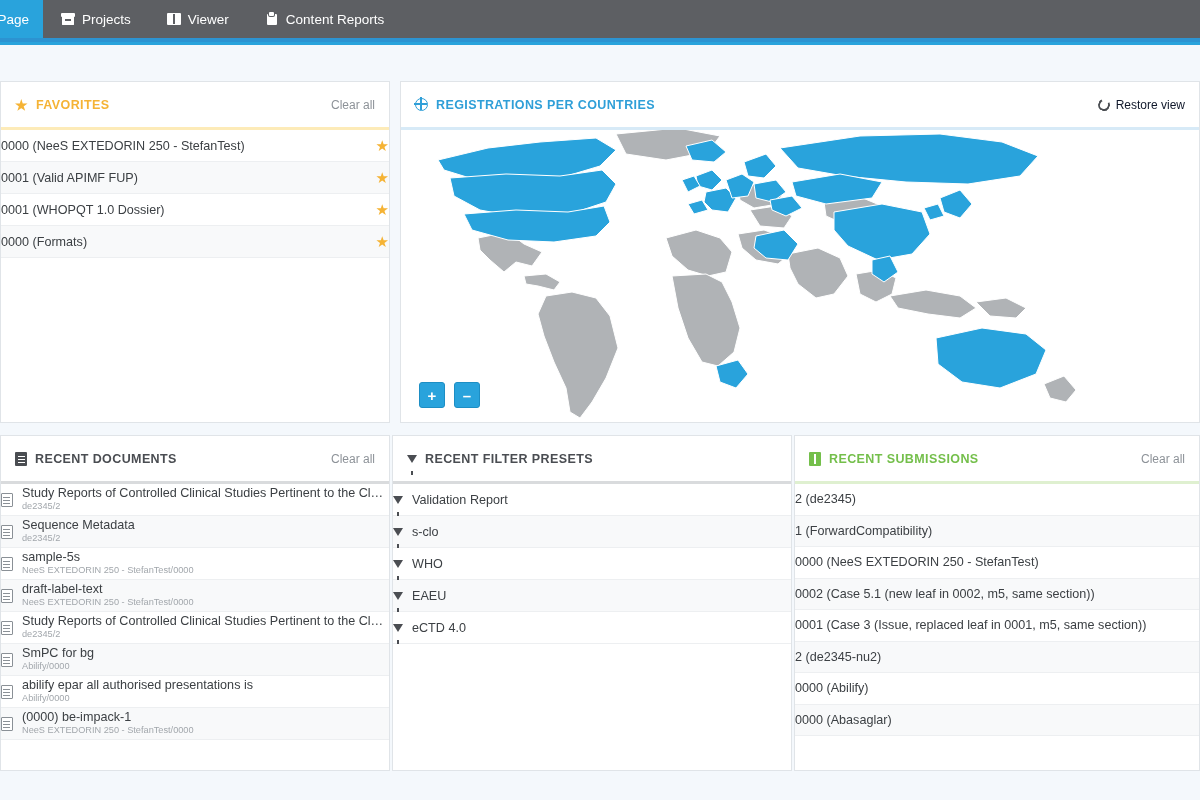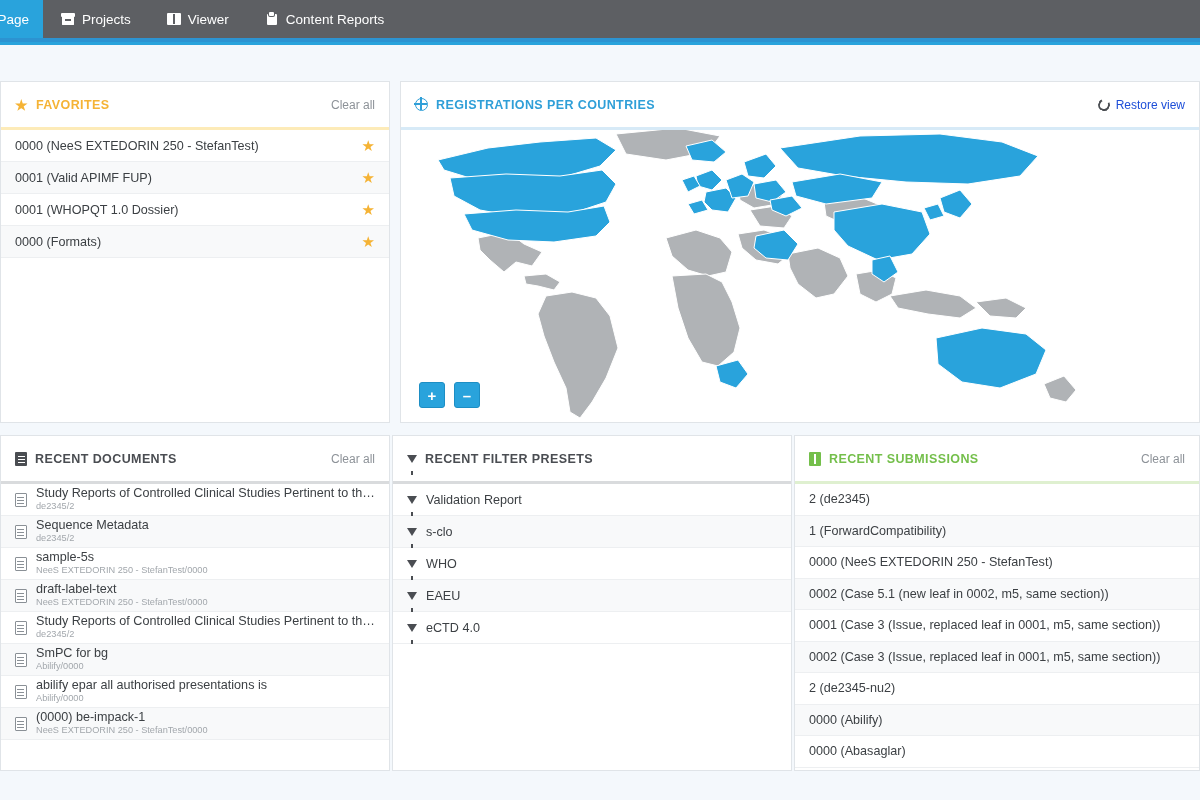--- a/index.html
+++ b/index.html
@@ -84,21 +84,21 @@
   .rule { height: 3px; flex: 0 0 auto; }
   .rule-fav  { background: #fdebb8; }
   .rule-doc  { background: #d9dbdd; }
   .rule-filt { background: #d9dbdd; }
   .rule-sub  { background: #dff0d0; }
   .rule-map  { background: #d7eaf7; }
 
   .list { flex: 1 1 auto; overflow: hidden; }
   .row {
     display: flex; align-items: center;
-    padding: 0 14px;
+    padding: 0 0;
     font-size: 12.6px;
     color: #3c4044;
     border-bottom: 1px solid #edeff1;
     cursor: default;
   }
   .row:nth-child(even) { background: #f8f9fa; }
 
   
   .fav-row { height: 32px; }
   .star {
@@ -166,21 +166,21 @@
     color: #fff;
     font-size: 15px; font-weight: bold;
     display: flex; align-items: center; justify-content: center;
     cursor: pointer; line-height: 1;
   }
 
   .globe { width:13px; height:13px; border:1.6px solid #2f9fd8; border-radius:50%; position:relative; }
   .globe::before { content:""; position:absolute; left:-1.6px; top:4.2px; width:13px; height:1.4px; background:#2f9fd8; }
   .globe::after  { content:""; position:absolute; left:4.2px; top:-1.6px; width:1.4px; height:13px; background:#2f9fd8; }
 
-  .restore { margin-left:auto; display:flex; align-items:center; gap:6px; font-size:12px; color:#1d4ed8; cursor:pointer; }
+  .restore { margin-left:auto; display:flex; align-items:center; gap:6px; font-size:12px; color:#0f172a; cursor:pointer; }
   .refresh { width:12px; height:12px; border:2px solid #4a4d52; border-radius:50%; border-top-color:transparent; transform: rotate(20deg); }
 
   .bookicon { width:12px; height:14px; background:#74bf4b; border-radius:1px; position:relative; }
   .bookicon::after { content:""; position:absolute; left:5px; top:2px; width:1.5px; height:10px; background:#fff; }
   .docheadicon { width:12px; height:14px; position:relative; }
   .docheadicon::before { content:""; position:absolute; inset:0; background:#4a4d52; border-radius:1px; }
   .docheadicon::after { content:""; position:absolute; left:2.5px; top:4px; width:7px; height:1.3px; background:#fff; box-shadow:0 3px 0 #fff, 0 6px 0 #fff; }
 </style>
 </head>
 <body>
@@ -427,23 +427,20 @@
           <div class="row sub-row">
             <span>0000 (NeeS EXTEDORIN 250 - StefanTest)</span>
           </div>
           <div class="row sub-row">
             <span>0002 (Case 5.1 (new leaf in 0002, m5, same section))</span>
           </div>
           <div class="row sub-row">
             <span>0001 (Case 3 (Issue, replaced leaf in 0001, m5, same section))</span>
           </div>
           <div class="row sub-row">
-            <span>0002 (Case 3 (Issue, replaced leaf in 0001, m5, same section))</span>
-          </div>
-          <div class="row sub-row">
             <span>2 (de2345-nu2)</span>
           </div>
           <div class="row sub-row">
             <span>0000 (Abilify)</span>
           </div>
           <div class="row sub-row">
             <span>0000 (Abasaglar)</span>
           </div>
         </div>
     </div>

